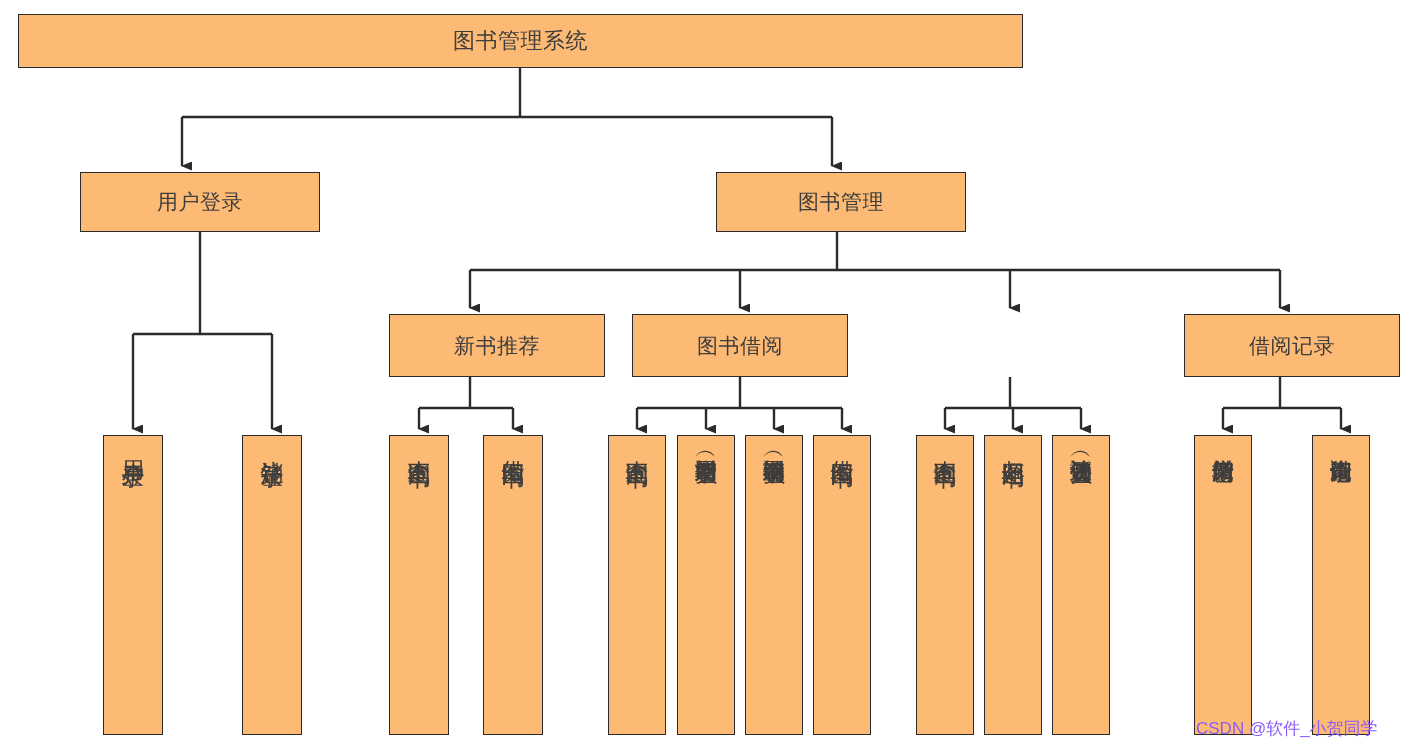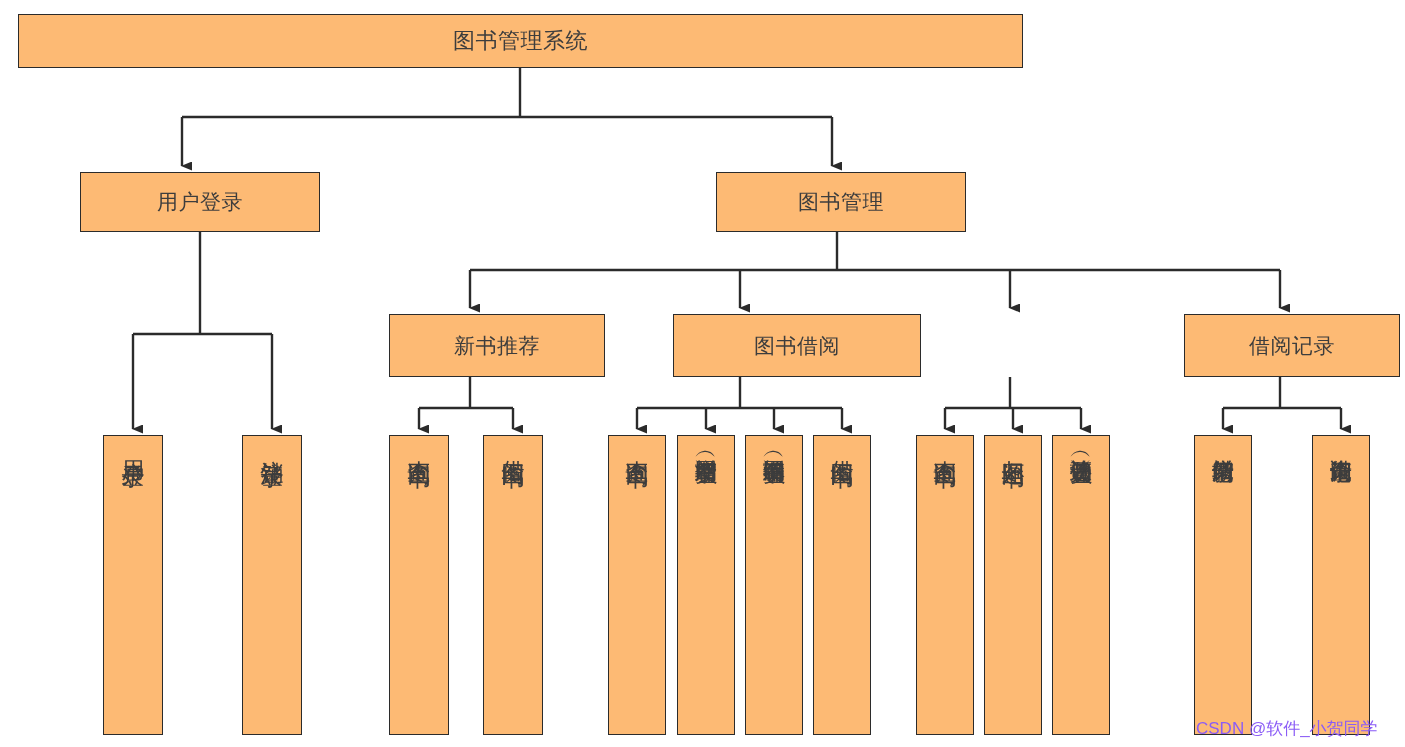--- a/index.html
+++ b/index.html
@@ -139,21 +139,21 @@
   <div class="node horiz" style="left:80px; top:172px; width:240px; height:60px;">
     <span class="node-label">用户登录</span>
   </div>
   <div class="node horiz" style="left:716px; top:172px; width:250px; height:60px;">
     <span class="node-label">图书管理</span>
   </div>
 
   <div class="node horiz" style="left:362px; top:314px; width:216px; height:63px;margin-left:27px;">
     <span class="node-label">新书推荐</span>
   </div>
-  <div class="node horiz" style="left:632px; top:314px; width:248px; height:63px;margin-left:41px;">
+  <div class="node horiz" style="left:632px; top:314px; width:216px; height:63px;">
     <span class="node-label">图书借阅</span>
   </div>
   <div class="node horiz" style="left:1184px; top:314px; width:216px; height:63px;">
     <span class="node-label">借阅记录</span>
   </div>
 
   <div id="leaf-container">
       <div class="node vert" style="left: 103px; top: 435px; width: 60px; height: 300px;">
         <span class="node-label">用户登录</span>
       </div>

